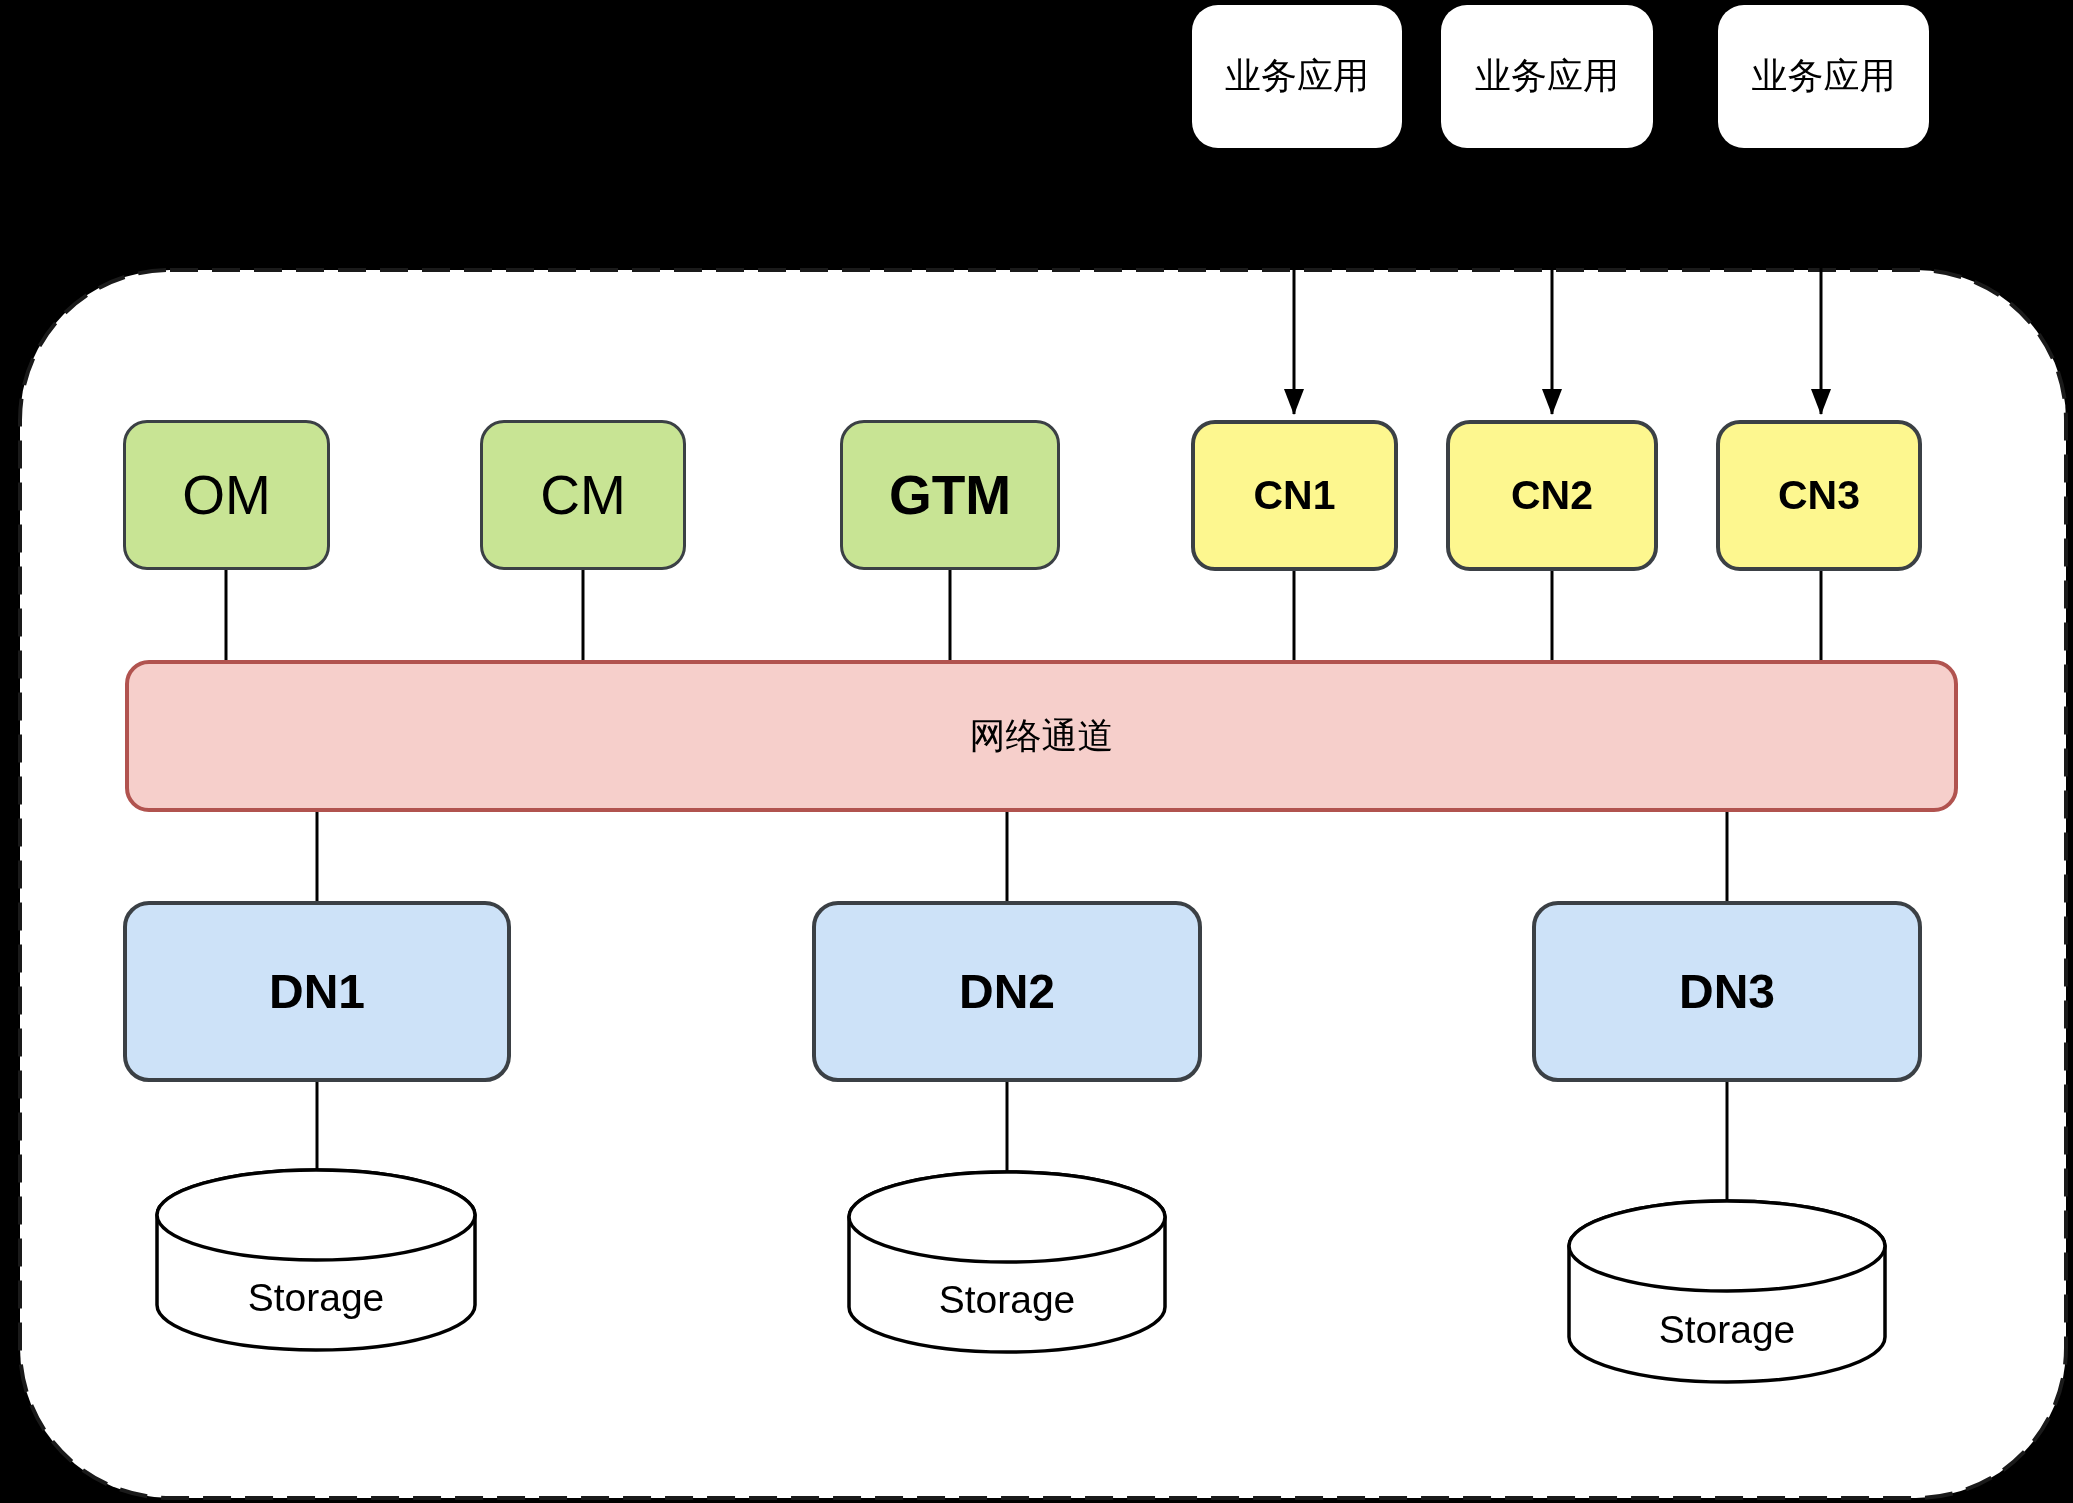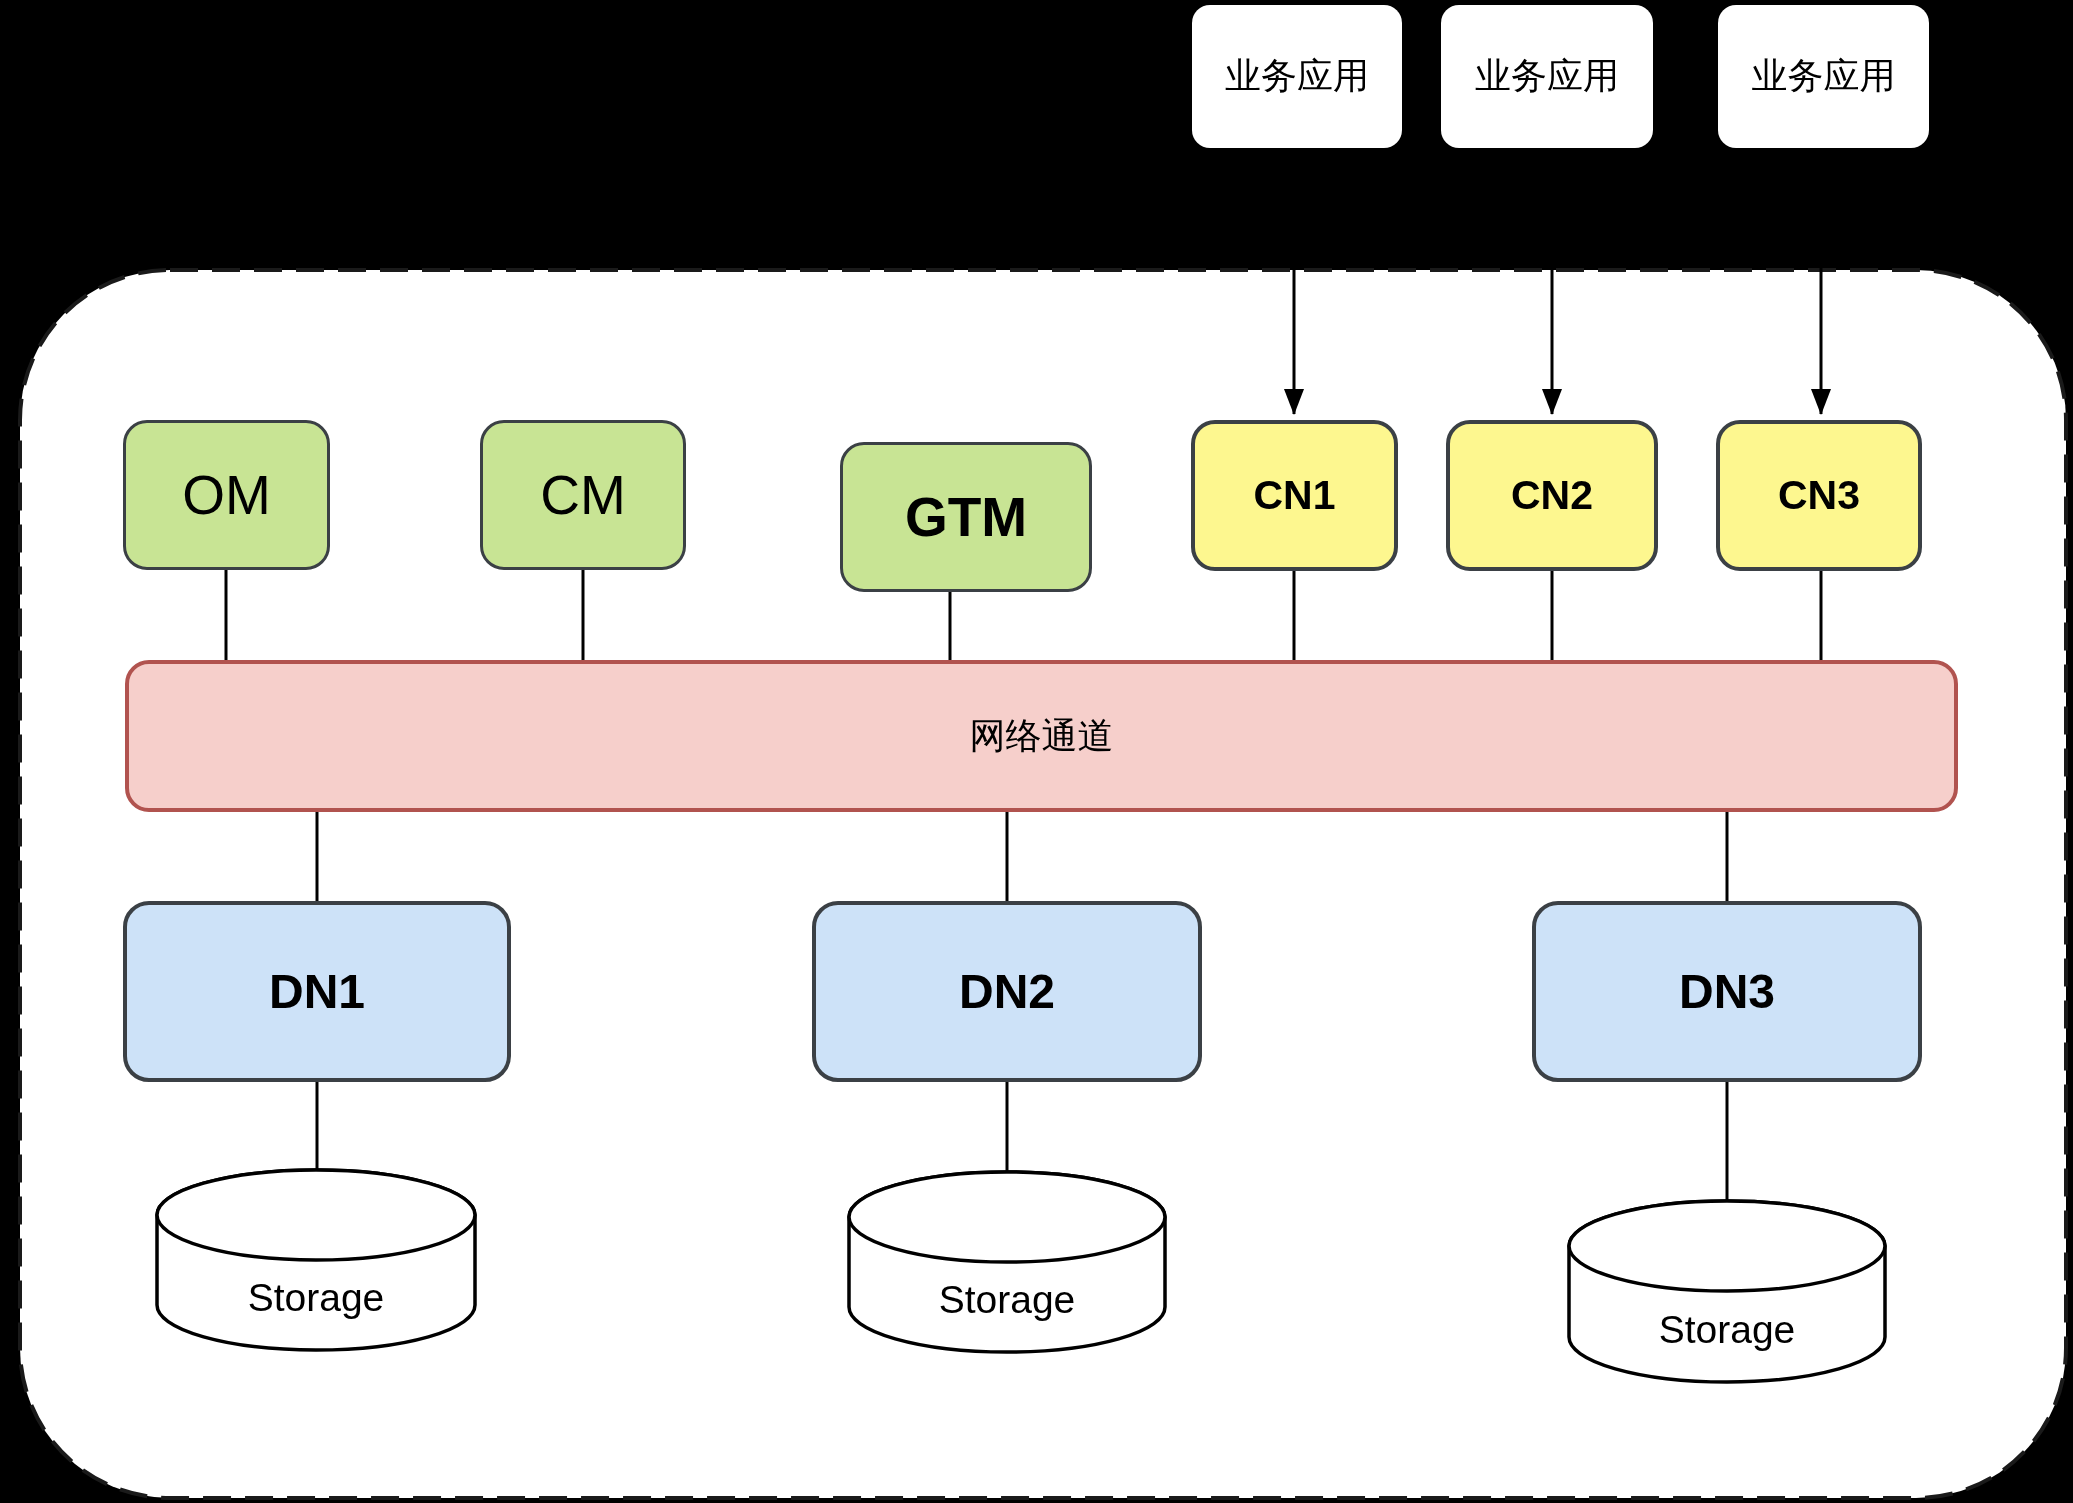--- a/index.html
+++ b/index.html
@@ -10,21 +10,21 @@
     font-family:"Liberation Sans","DejaVu Sans",sans-serif;
     overflow:hidden;
   }
   .stage svg.layer{position:absolute;left:0;top:0;width:2073px;height:1503px;}
   .node{
     position:absolute;
     display:flex;align-items:center;justify-content:center;
     text-align:center;color:#000;box-sizing:border-box;
   }
   .app{
-    background:#ffffff;border-radius:18px;
+    background:#ffffff;border-radius:26px;
     font-size:36px;height:143px;top:5px;text-align:center;
   }
   .mgmt{
     background:#c8e494;border:3px solid #3b4045;border-radius:24px;
     top:420px;height:150px;font-size:55px;
   }
   .coord{
     background:#fdf78f;border:4px solid #3b4045;border-radius:24px;
     top:420px;height:151px;font-size:41px;font-weight:bold;text-align:right;
   }
@@ -90,21 +90,21 @@
       <ellipse cx="1727" cy="1246" rx="158" ry="45" fill="#ffffff" stroke="#000" stroke-width="3.5"></ellipse>
     </g>
   </svg>
 
   <div class="node app" style="left:1192px;width:210px;">业务应用</div>
   <div class="node app" style="left:1441px;width:212px;">业务应用</div>
   <div class="node app" style="left:1718px;width:211px;">业务应用</div>
 
   <div class="node mgmt" style="left:123px;width:207px;">OM</div>
   <div class="node mgmt" style="left:480px;width:206px;">CM</div>
-  <div class="node mgmt bold" style="left:840px;width:252px;margin-top:22px;">GTM</div>
+  <div class="node mgmt bold" style="left:840px;width:220px;">GTM</div>
 
   <div class="node coord" style="left:1191px;width:207px;">CN1</div>
   <div class="node coord" style="left:1446px;width:212px;">CN2</div>
   <div class="node coord" style="left:1716px;width:206px;">CN3</div>
 
   <div class="node network-bar">网络通道</div>
 
   <div class="node dn" style="left:123px;width:388px;">DN1</div>
   <div class="node dn" style="left:812px;width:390px;">DN2</div>
   <div class="node dn" style="left:1532px;width:390px;">DN3</div>

